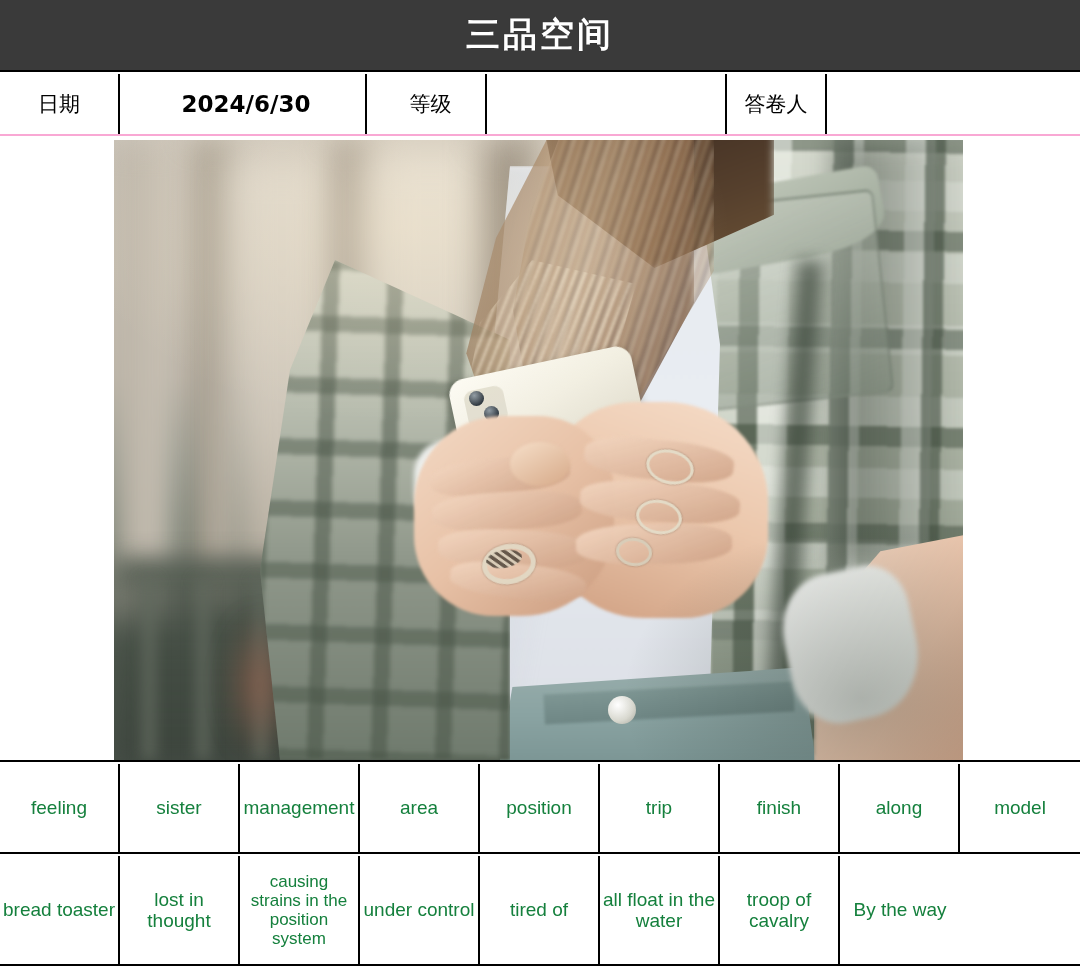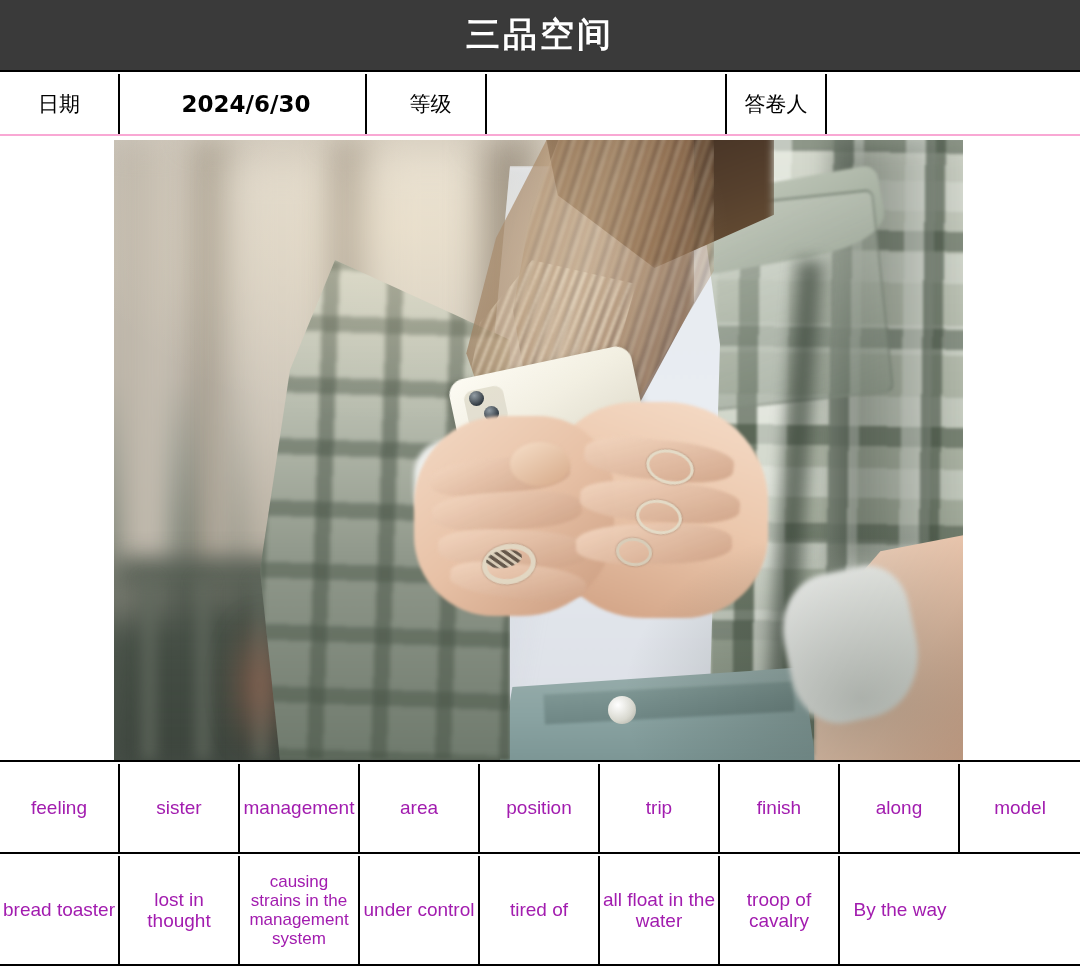--- a/index.html
+++ b/index.html
@@ -453,21 +453,21 @@
     width: 120px;
     box-sizing: border-box;
     border-right: 2px solid #000;
     display: flex;
     align-items: center;
     justify-content: center;
     text-align: center;
     padding: 2px 3px;
     background: #fff;
     font-size: 19px;
-    color: #a21caf;
+    color: #15803d;
     line-height: 1.12;
     font-family: "Liberation Sans", sans-serif;
   }
   .cell:last-child { border-right: none; }
   .cell.small { font-size: 17px; }
 </style>
 </head>
 <body>
 
 <div class="sheet">
@@ -566,21 +566,21 @@
       <div class="cell">position</div>
       <div class="cell">trip</div>
       <div class="cell">finish</div>
       <div class="cell">along</div>
       <div class="cell">model</div>
     </div>
 
   <div class="grid-row row-phrases" id="phrase-row">
       <div class="cell">bread toaster</div>
       <div class="cell">lost in thought</div>
-      <div class="cell small">causing strains in the management system</div>
+      <div class="cell small">causing strains in the position system</div>
       <div class="cell">under control</div>
       <div class="cell">tired of</div>
       <div class="cell">all float in the water</div>
       <div class="cell">troop of cavalry</div>
       <div class="cell">By the way</div>
     </div>
 
 </div>
 
 </body></html>

